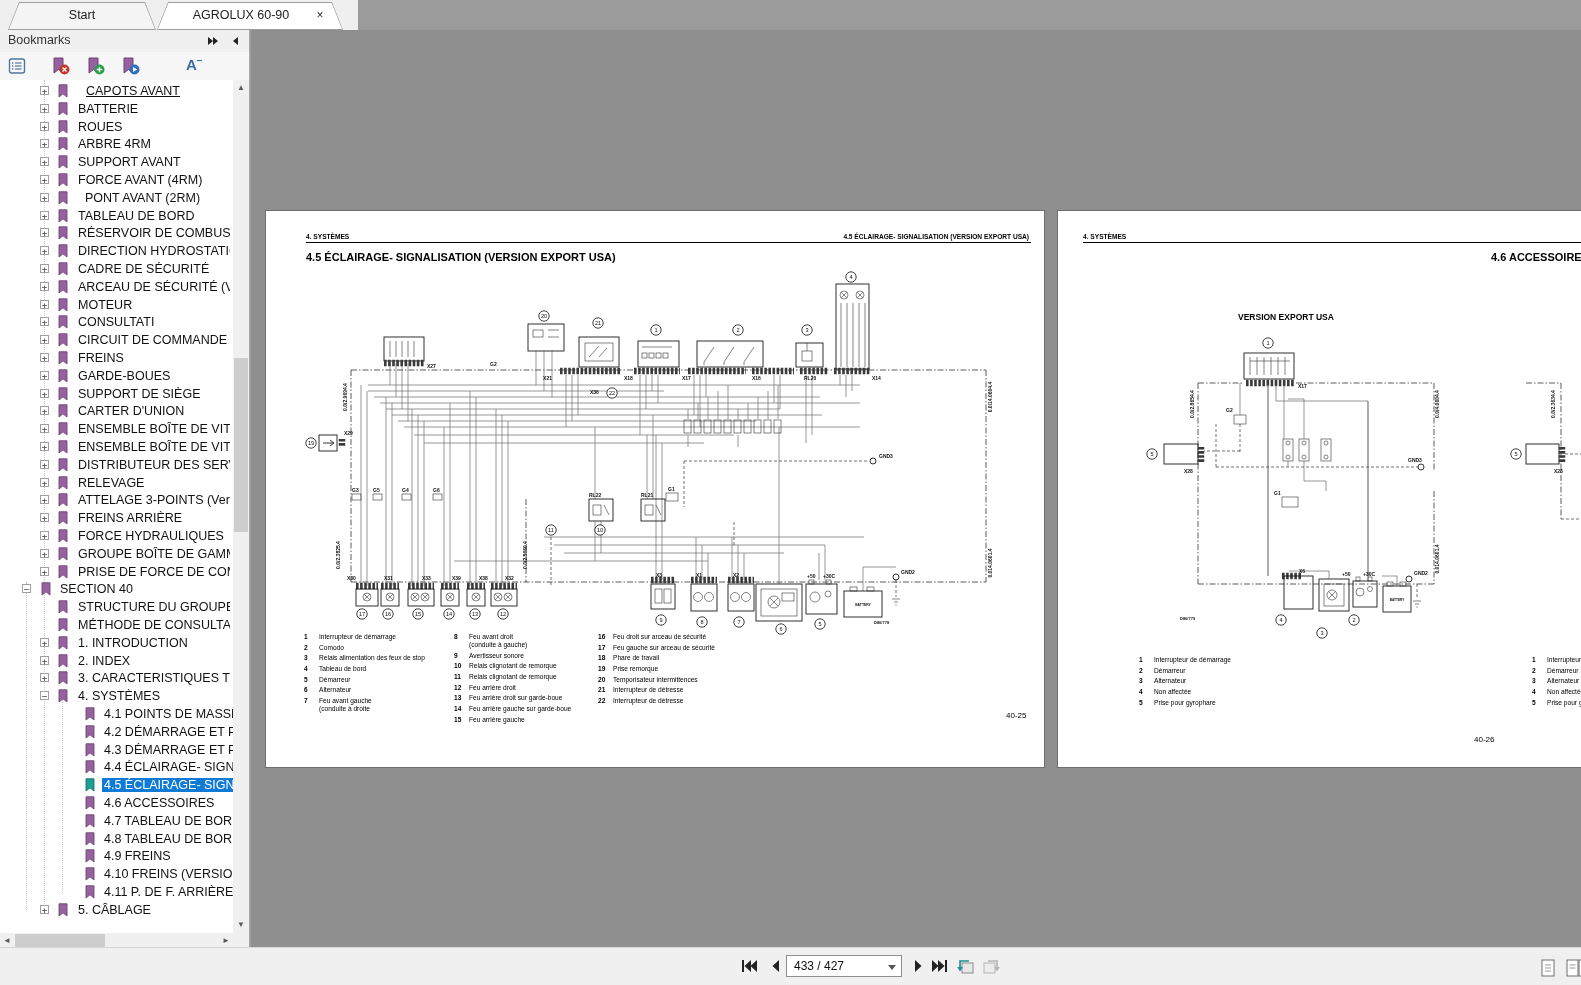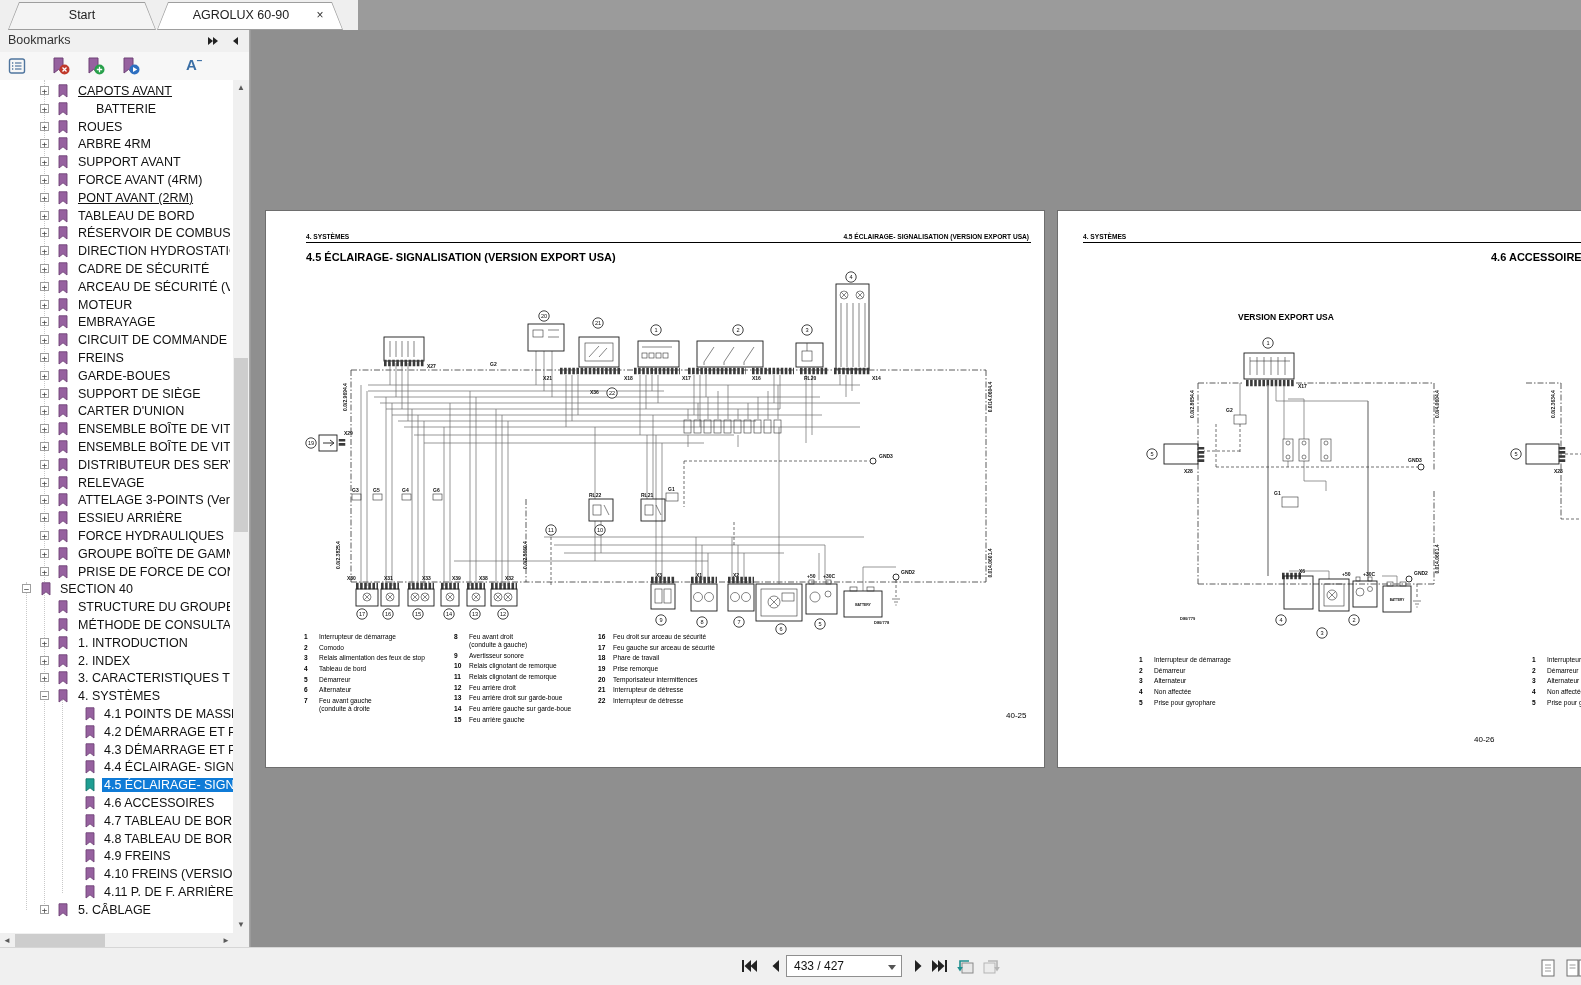--- a/index.html
+++ b/index.html
@@ -137,28 +137,28 @@
   <div id="tree">
     <div class="guide" style="left:44px;top:0;height:830px"></div>
     <div class="guide" style="left:26px;top:502px;height:328px"></div>
     <div class="guide" style="left:62px;top:610px;height:203px"></div>
 
   <div class="trow" style="top: 2px;">
         <span class="texp" style="left: 40px;">+</span>
         <span class="tico" style="left: 57px;"><svg width="12" height="14" viewBox="0 0 12 14">
             <path d="M2 0.8 H10 V13 L6 9.8 2 13 Z" fill="#96619f" stroke="#6f4377" stroke-width="0.9"></path>
           </svg></span>
-        <span class="tlab u" style="left: 76px;">CAPOTS AVANT</span>
+        <span class="tlab u" style="left: 84px;">CAPOTS AVANT</span>
       </div>
       <div class="trow" style="top: 19.8px;">
         <span class="texp" style="left: 40px;">+</span>
         <span class="tico" style="left: 57px;"><svg width="12" height="14" viewBox="0 0 12 14">
             <path d="M2 0.8 H10 V13 L6 9.8 2 13 Z" fill="#96619f" stroke="#6f4377" stroke-width="0.9"></path>
           </svg></span>
-        <span class="tlab" style="left: 76px; margin-left: 18px;">BATTERIE</span>
+        <span class="tlab" style="left: 76px;">BATTERIE</span>
       </div>
       <div class="trow" style="top: 37.6px;">
         <span class="texp" style="left: 40px;">+</span>
         <span class="tico" style="left: 57px;"><svg width="12" height="14" viewBox="0 0 12 14">
             <path d="M2 0.8 H10 V13 L6 9.8 2 13 Z" fill="#96619f" stroke="#6f4377" stroke-width="0.9"></path>
           </svg></span>
         <span class="tlab" style="left: 76px;">ROUES</span>
       </div>
       <div class="trow" style="top: 55.4px;">
         <span class="texp" style="left: 40px;">+</span>
@@ -179,21 +179,21 @@
         <span class="tico" style="left: 57px;"><svg width="12" height="14" viewBox="0 0 12 14">
             <path d="M2 0.8 H10 V13 L6 9.8 2 13 Z" fill="#96619f" stroke="#6f4377" stroke-width="0.9"></path>
           </svg></span>
         <span class="tlab" style="left: 76px;">FORCE AVANT (4RM)</span>
       </div>
       <div class="trow" style="top: 108.8px;">
         <span class="texp" style="left: 40px;">+</span>
         <span class="tico" style="left: 57px;"><svg width="12" height="14" viewBox="0 0 12 14">
             <path d="M2 0.8 H10 V13 L6 9.8 2 13 Z" fill="#96619f" stroke="#6f4377" stroke-width="0.9"></path>
           </svg></span>
-        <span class="tlab" style="left: 76px; text-decoration: underline;">PONT AVANT (2RM)</span>
+        <span class="tlab" style="left: 83px;">PONT AVANT (2RM)</span>
       </div>
       <div class="trow" style="top: 126.6px;">
         <span class="texp" style="left: 40px;">+</span>
         <span class="tico" style="left: 57px;"><svg width="12" height="14" viewBox="0 0 12 14">
             <path d="M2 0.8 H10 V13 L6 9.8 2 13 Z" fill="#96619f" stroke="#6f4377" stroke-width="0.9"></path>
           </svg></span>
         <span class="tlab" style="left: 76px;">TABLEAU DE BORD</span>
       </div>
       <div class="trow" style="top: 144.4px;">
         <span class="texp" style="left: 40px;">+</span>
@@ -228,21 +228,21 @@
         <span class="tico" style="left: 57px;"><svg width="12" height="14" viewBox="0 0 12 14">
             <path d="M2 0.8 H10 V13 L6 9.8 2 13 Z" fill="#96619f" stroke="#6f4377" stroke-width="0.9"></path>
           </svg></span>
         <span class="tlab" style="left: 76px;">MOTEUR</span>
       </div>
       <div class="trow" style="top: 233.4px;">
         <span class="texp" style="left: 40px;">+</span>
         <span class="tico" style="left: 57px;"><svg width="12" height="14" viewBox="0 0 12 14">
             <path d="M2 0.8 H10 V13 L6 9.8 2 13 Z" fill="#96619f" stroke="#6f4377" stroke-width="0.9"></path>
           </svg></span>
-        <span class="tlab" style="left: 76px;">EMBRAYAGE</span>
+        <span class="tlab" style="left: 76px;">CONSULTATI</span>
       </div>
       <div class="trow" style="top: 251.2px;">
         <span class="texp" style="left: 40px;">+</span>
         <span class="tico" style="left: 57px;"><svg width="12" height="14" viewBox="0 0 12 14">
             <path d="M2 0.8 H10 V13 L6 9.8 2 13 Z" fill="#96619f" stroke="#6f4377" stroke-width="0.9"></path>
           </svg></span>
         <span class="tlab" style="left: 76px;">CIRCUIT DE COMMANDE DE</span>
       </div>
       <div class="trow" style="top: 269px;">
         <span class="texp" style="left: 40px;">+</span>
@@ -305,21 +305,21 @@
         <span class="tico" style="left: 57px;"><svg width="12" height="14" viewBox="0 0 12 14">
             <path d="M2 0.8 H10 V13 L6 9.8 2 13 Z" fill="#96619f" stroke="#6f4377" stroke-width="0.9"></path>
           </svg></span>
         <span class="tlab" style="left: 76px;">ATTELAGE 3-POINTS (Versi</span>
       </div>
       <div class="trow" style="top: 429.2px;">
         <span class="texp" style="left: 40px;">+</span>
         <span class="tico" style="left: 57px;"><svg width="12" height="14" viewBox="0 0 12 14">
             <path d="M2 0.8 H10 V13 L6 9.8 2 13 Z" fill="#96619f" stroke="#6f4377" stroke-width="0.9"></path>
           </svg></span>
-        <span class="tlab" style="left: 76px;">ESSIEU ARRIÈRE</span>
+        <span class="tlab" style="left: 76px;">FREINS ARRIÈRE</span>
       </div>
       <div class="trow" style="top: 447px;">
         <span class="texp" style="left: 40px;">+</span>
         <span class="tico" style="left: 57px;"><svg width="12" height="14" viewBox="0 0 12 14">
             <path d="M2 0.8 H10 V13 L6 9.8 2 13 Z" fill="#96619f" stroke="#6f4377" stroke-width="0.9"></path>
           </svg></span>
         <span class="tlab" style="left: 76px;">FORCE HYDRAULIQUES</span>
       </div>
       <div class="trow" style="top: 464.8px;">
         <span class="texp" style="left: 40px;">+</span>

